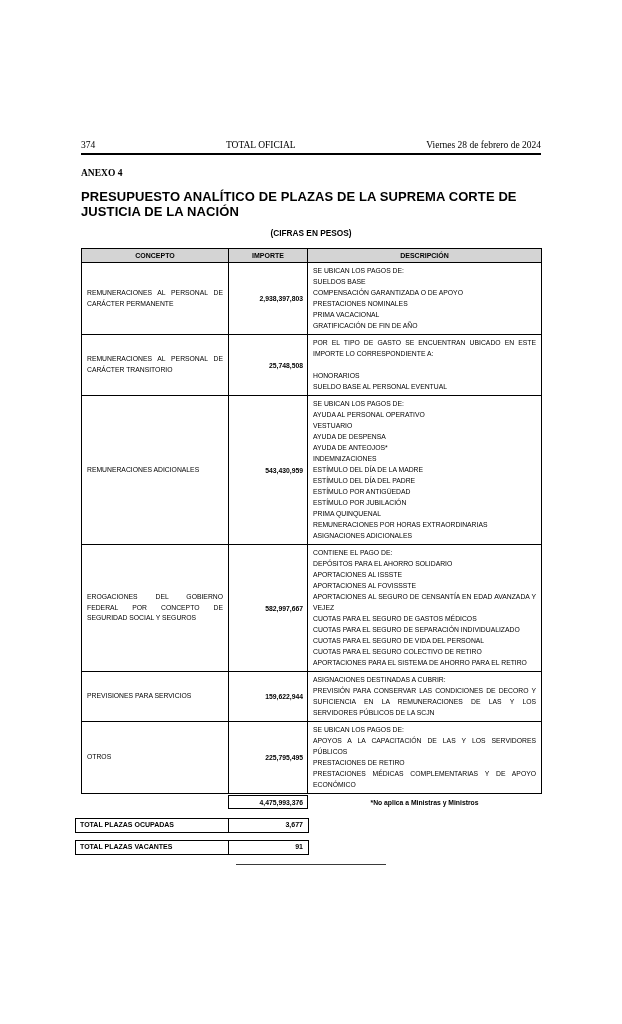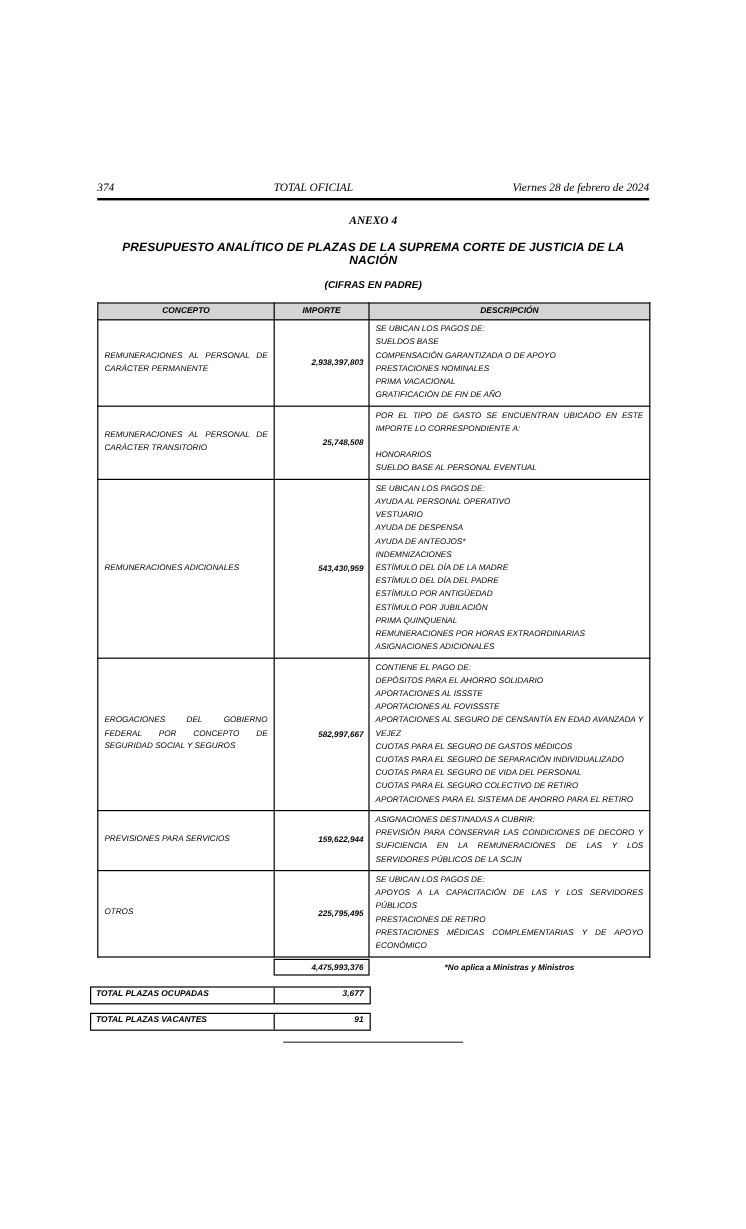--- a/index.html
+++ b/index.html
@@ -1,36 +1,36 @@
 <!DOCTYPE html>
 <html><head>
 <meta charset="utf-8">
 <style>
   * { margin:0; padding:0; box-sizing:border-box; }
   html,body { background:#ffffff; }
   .page {
     width:622px; height:1024px; background:#ffffff; color:#000;
     font-family:"Liberation Sans", sans-serif; position:relative; overflow:hidden;
   }
-  .content { width:460px; margin:12px auto; padding-top:140px;font-style:italic; }
+  .content { width:460px; margin:0 auto; padding-top:140px; }
 
   
   .masthead {
     display:flex; justify-content:space-between; align-items:baseline;
     font-family:"Liberation Serif", serif; font-size:9.5px;
   }
   .masthead-rule { border-top:2.5px solid #000; margin-top:3px; }
 
   
   .anexo {
     font-family:"Liberation Serif", serif; font-size:9.5px; font-weight:bold;
-    text-align:center; margin-top:13px;
+    text-align:left; margin-top:13px;
   }
   .doc-title {
-    font-size:10px; font-weight:bold; text-align:center; margin-top:11px; letter-spacing:.1px;
+    font-size:13px; font-weight:bold; text-align:left; margin-top:11px; letter-spacing:.1px;
   }
   .doc-subtitle {
     font-size:8.3px; font-weight:bold; text-align:center; margin-top:9px;
   }
 
   
   table.main { border-collapse:collapse; width:460px; margin-top:10px; table-layout:fixed; }
   table.main th, table.main td { border:1px solid #000; }
   table.main th {
     background:#d4d4d4; font-size:7px; font-weight:bold; padding:3px 2px; text-align:center;
@@ -83,21 +83,21 @@
 
     <div class="masthead">
       <span>374</span>
       <span>TOTAL OFICIAL</span>
       <span>Viernes 28 de febrero de 2024</span>
     </div>
     <div class="masthead-rule"></div>
 
     <div class="anexo">ANEXO 4</div>
     <div class="doc-title">PRESUPUESTO ANALÍTICO DE PLAZAS DE LA SUPREMA CORTE DE JUSTICIA DE LA NACIÓN</div>
-    <div class="doc-subtitle">(CIFRAS EN PADRE)</div>
+    <div class="doc-subtitle">(CIFRAS EN PESOS)</div>
 
     <table class="main">
       <colgroup>
         <col class="c-concepto">
           <col class="c-importe">
           <col class="c-desc">
       </colgroup>
       <thead>
         <tr>
           <th>CONCEPTO</th>

